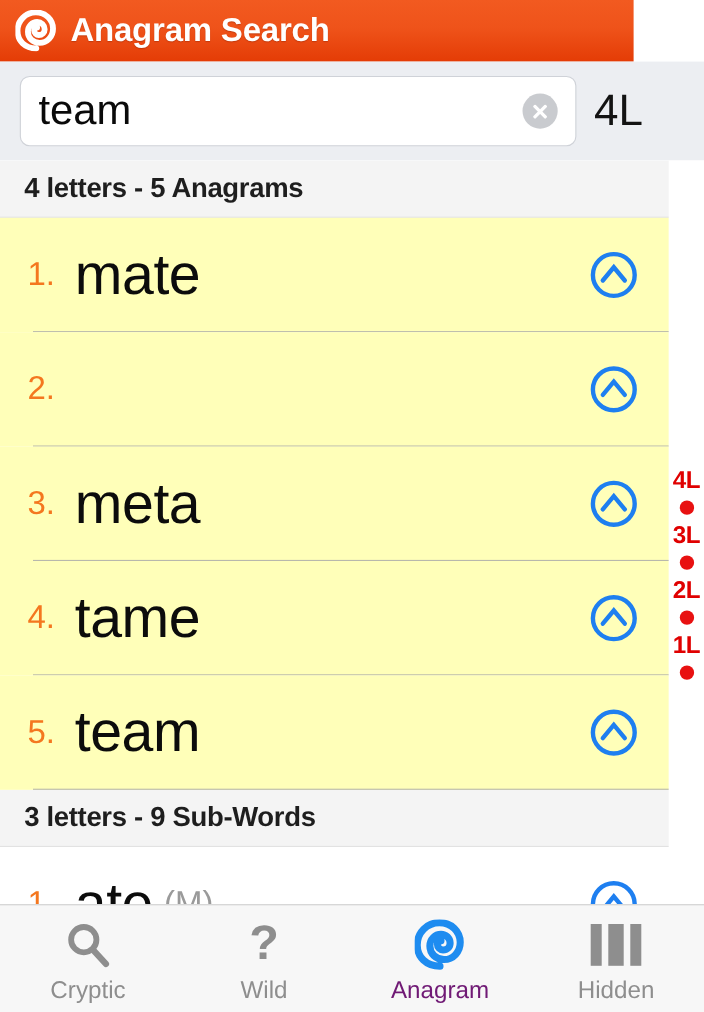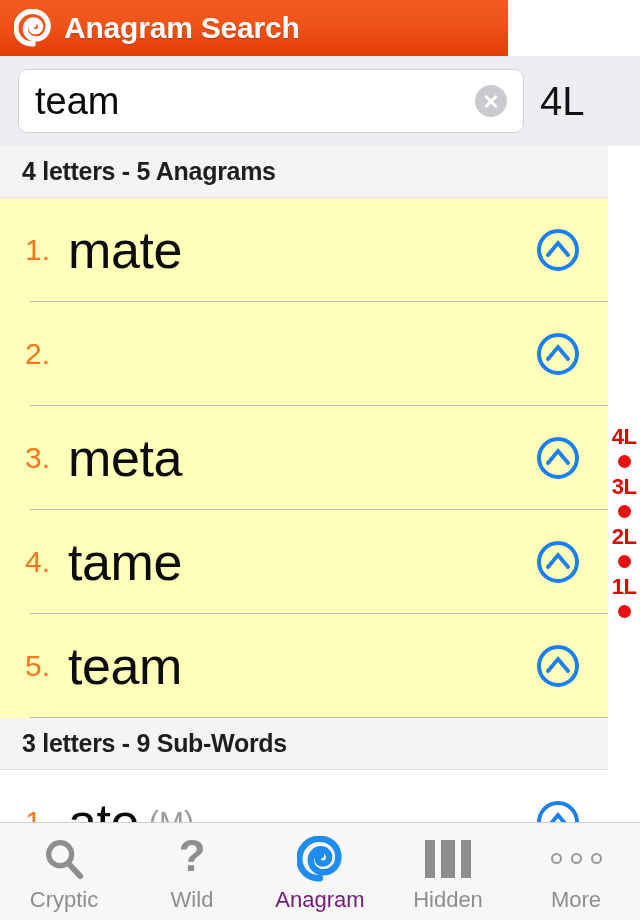--- a/index.html
+++ b/index.html
@@ -18,21 +18,21 @@
     position: relative;
     width: 640px;
     height: 920px;
     overflow: hidden;
   }
 
   
   .titlebar {
     position: absolute;
     top: 0; left: 0;
-    width: 508px;
+    width: 576px;
     height: 56px;
     background: linear-gradient(to bottom, #f25a20 0%, #ef531a 45%, #e43c06 100%);
     display: flex;
     align-items: center;
     box-sizing: border-box;
     padding-left: 14px;
   }
   .app-logo {
     width: 38px;
     height: 38px;
@@ -417,25 +417,15 @@
       <div class="tab">
         <div class="tab-icon">
           <div class="bars-icon">
             <span></span>
             <span style="width:14px;"></span>
             <span></span>
           </div>
         </div>
         <div class="tab-label">Hidden</div>
       </div>
-      <div class="tab">
-        <div class="tab-icon">
-          <div class="dots-icon">
-            <span></span>
-            <span></span>
-            <span></span>
-          </div>
-        </div>
-        <div class="tab-label">More</div>
-      </div>
     </div>
 
 </div>
 
 </body></html>

